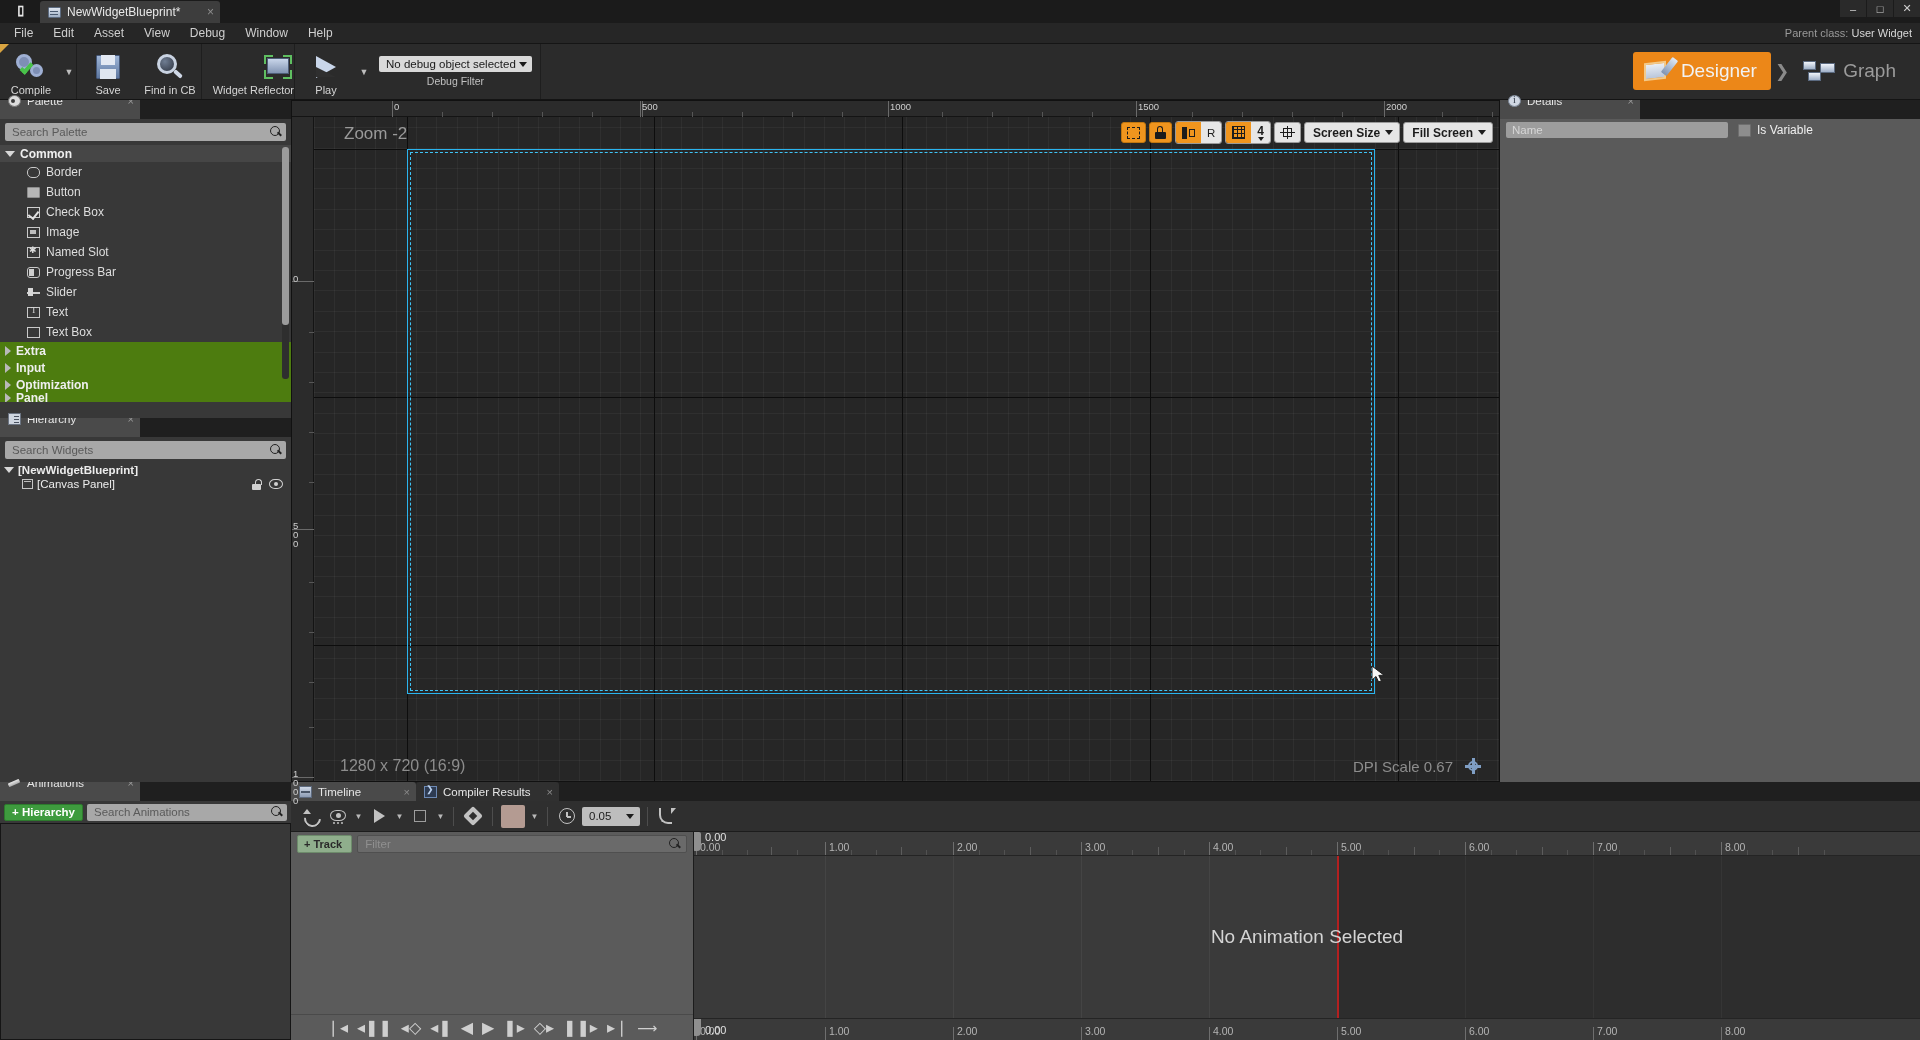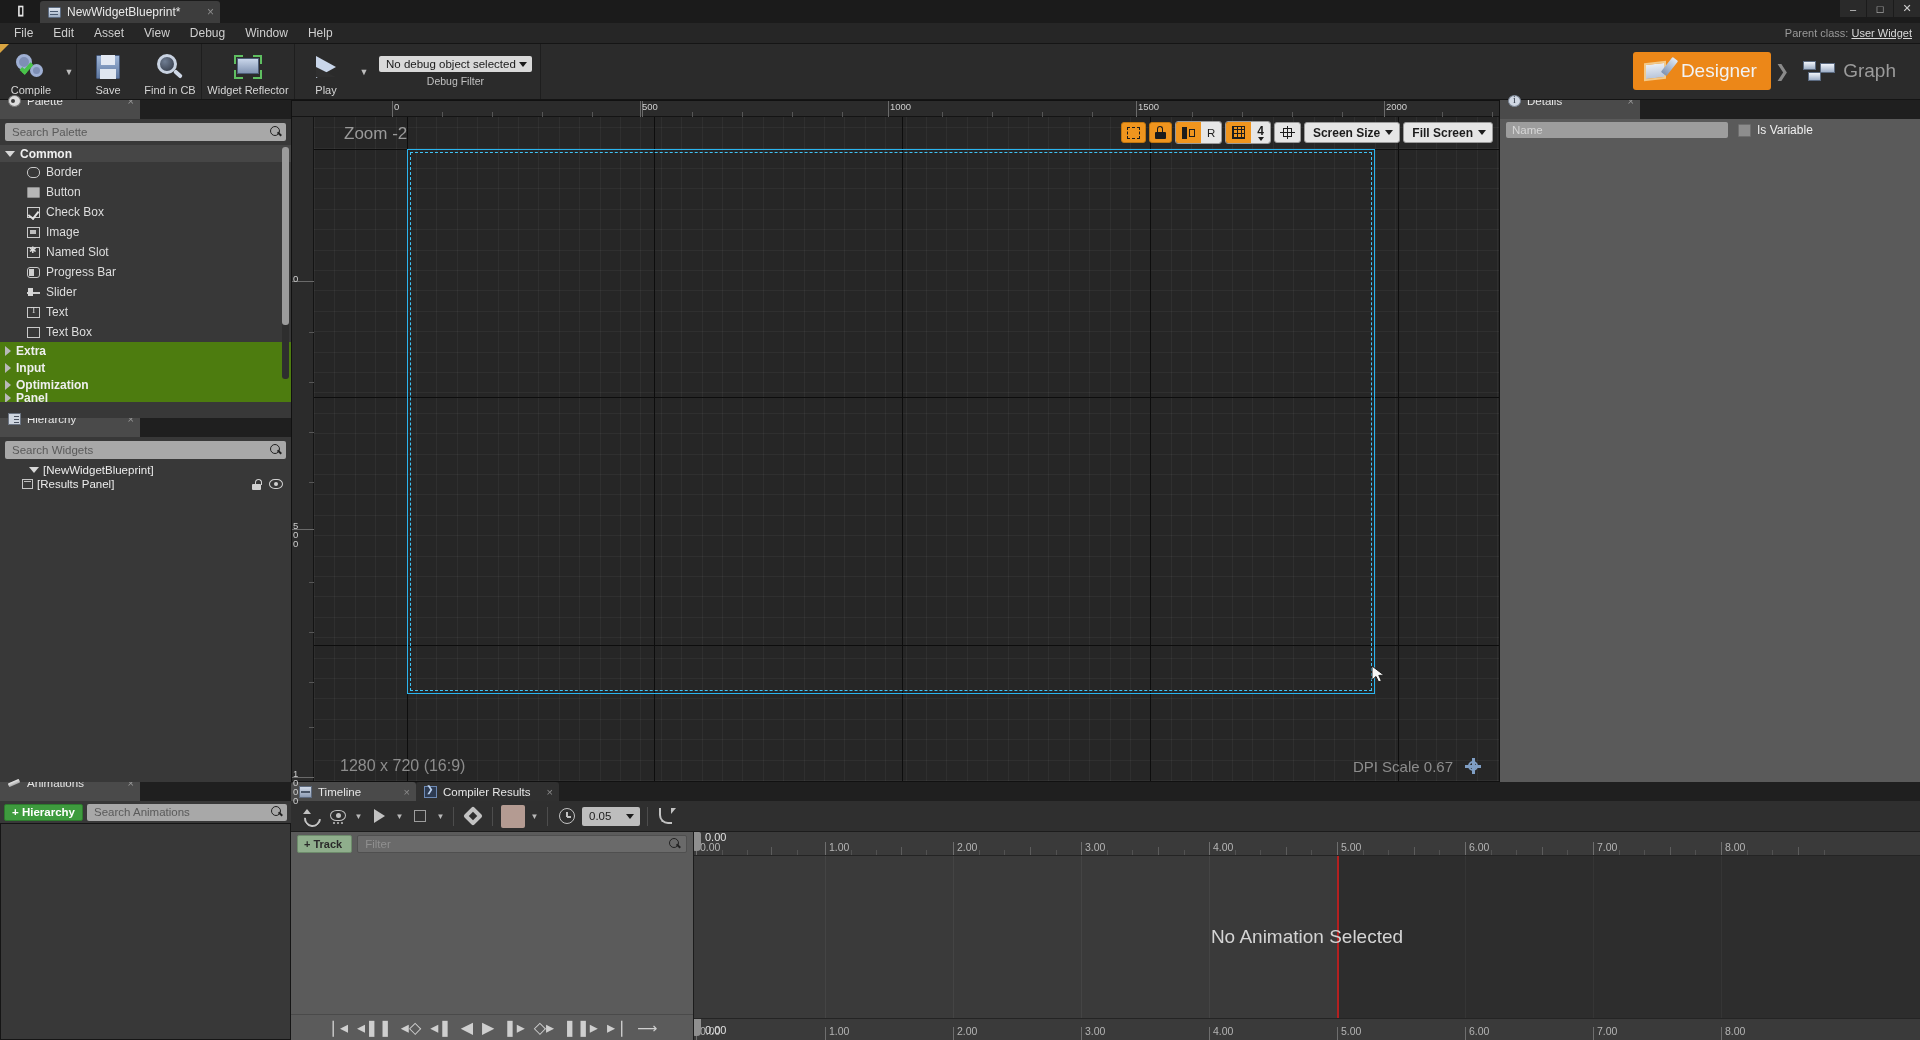--- a/index.html
+++ b/index.html
@@ -40,34 +40,34 @@
   }
   .win-btn.close { background: #2a2a2a; }
 
   
   .menubar {
     height: 21px; background: #262626; display: flex; align-items: center;
     padding-left: 4px; flex: 0 0 auto; position: relative; border-bottom: 1px solid #151515;
   }
   .menu-item { padding: 0 10px; font-size: 12px; color: #cfcfcf; line-height: 21px; }
   .parent-class { position: absolute; right: 8px; font-size: 11px; color: #9a9a9a; }
-  .parent-class b { color: #d8d8d8; font-weight: normal; text-decoration: underline; }
+  .parent-class b { color: #d8d8d8; font-weight: normal; }
 
   
   .toolbar {
     height: 56px; background: #2b2b2b; display: flex; align-items: stretch;
     flex: 0 0 auto; position: relative; border-bottom: 1px solid #141414;
   }
   .tb-corner { position:absolute; left:0; top:0; width:0; height:0; border-left:9px solid #d9a441; border-bottom:9px solid transparent; }
   .tb-group { display: flex; align-items: stretch; border-right: 1px solid #1e1e1e; }
   .tb-btn {
     width: 62px; display: flex; flex-direction: column; align-items: center; justify-content: center;
     gap: 2px; padding-top: 4px;
   }
-  .tb-btn.wide { width: 92px; }
+  .tb-btn.wide { width: 92px; align-items: flex-end; }
   .tb-btn .lbl { font-size: 11px; color: #d5d5d5; white-space: nowrap; }
   .tb-ico { width: 32px; height: 30px; position: relative; }
   .tb-caret { width: 14px; display: flex; align-items: center; justify-content: center; color: #bdbdbd; font-size: 9px; }
 
   
   .ico-compile .g1, .ico-compile .g2 {
     position: absolute; border-radius: 50%; background: #7e8fb5;
     border: 3px solid #9fb0d4;
   }
   .ico-compile .g1 { width: 16px; height: 16px; left: 1px; top: 2px; }
@@ -189,21 +189,21 @@
   .wi-slider::before { content:""; position:absolute; left:0; top:5px; width:13px; height:2px; background:#cdcdcd; }
   .wi-slider::after  { content:""; position:absolute; left:1px; top:1px; width:5px; height:8px; background:#d6d6d6; }
   .wi-text   { border: 1.5px solid #c9c9c9; }
   .wi-text::after { content:"T"; position:absolute; left:3px; top:-3px; font-size:9px; color:#dcdcdc; font-family:"Liberation Serif",serif;}
   .wi-textbox{ border: 1.5px solid #c9c9c9; }
 
   .vscroll { position: absolute; right: 2px; top: 2px; width: 7px; background: #2e2e2e; border-radius: 3px; }
   .vscroll .thumb { position: absolute; left: 0; width: 7px; background: #9b9b9b; border-radius: 3px; }
 
   .hier-row { height: 14px; display: flex; align-items: center; gap: 4px; font-size: 11.5px; color: #ececec; }
-  .hier-row.root { font-weight: normal; padding-left: 4px; margin-left: 25px; }
+  .hier-row.root { font-weight: bold; padding-left: 4px; }
   .hier-row.child { padding-left: 22px; }
   .hier-row .hi { width: 11px; height: 10px; border: 1.3px solid #c5c5c5; position: relative; flex:0 0 auto; }
   .hier-row .hi::after { content:""; position:absolute; left:1px; top:1px; right:1px; height:1px; background:#bdbdbd; }
   .hier-right { margin-left: auto; display: flex; gap: 8px; padding-right: 8px; }
   .lock-ico { width: 10px; height: 11px; position: relative; }
   .lock-ico .body { position:absolute; left:1px; bottom:0; width:9px; height:6px; background:#d2d2d2; border-radius:1px; }
   .lock-ico .sh { position:absolute; left:4px; top:0; width:7px; height:6px; border:1.6px solid #d2d2d2; border-bottom:none; border-radius:4px 4px 0 0; }
   .eye-ico { width: 14px; height: 10px; position: relative; }
   .eye-ico .o { position:absolute; left:0; top:0; width:14px; height:10px; border:1.4px solid #d2d2d2; border-radius:50%/60%; }
   .eye-ico .p { position:absolute; left:5px; top:3px; width:4px; height:4px; border-radius:50%; background:#d2d2d2; }
@@ -610,21 +610,21 @@
             <span class="mag"></span>
           </div>
         </div>
         <div class="list-area">
           <div class="hier-row root">
             <i class="tri-open"></i>
             <span>[NewWidgetBlueprint]</span>
           </div>
           <div class="hier-row child">
             <span class="hi"></span>
-            <span>[Results Panel]</span>
+            <span>[Canvas Panel]</span>
             <span class="hier-right">
               <span class="lock-ico">
                   <i class="body"></i>
                   <i class="sh"></i>
                 </span>
               <span class="eye-ico">
                   <i class="o"></i>
                   <i class="p"></i>
                 </span>
             </span>

